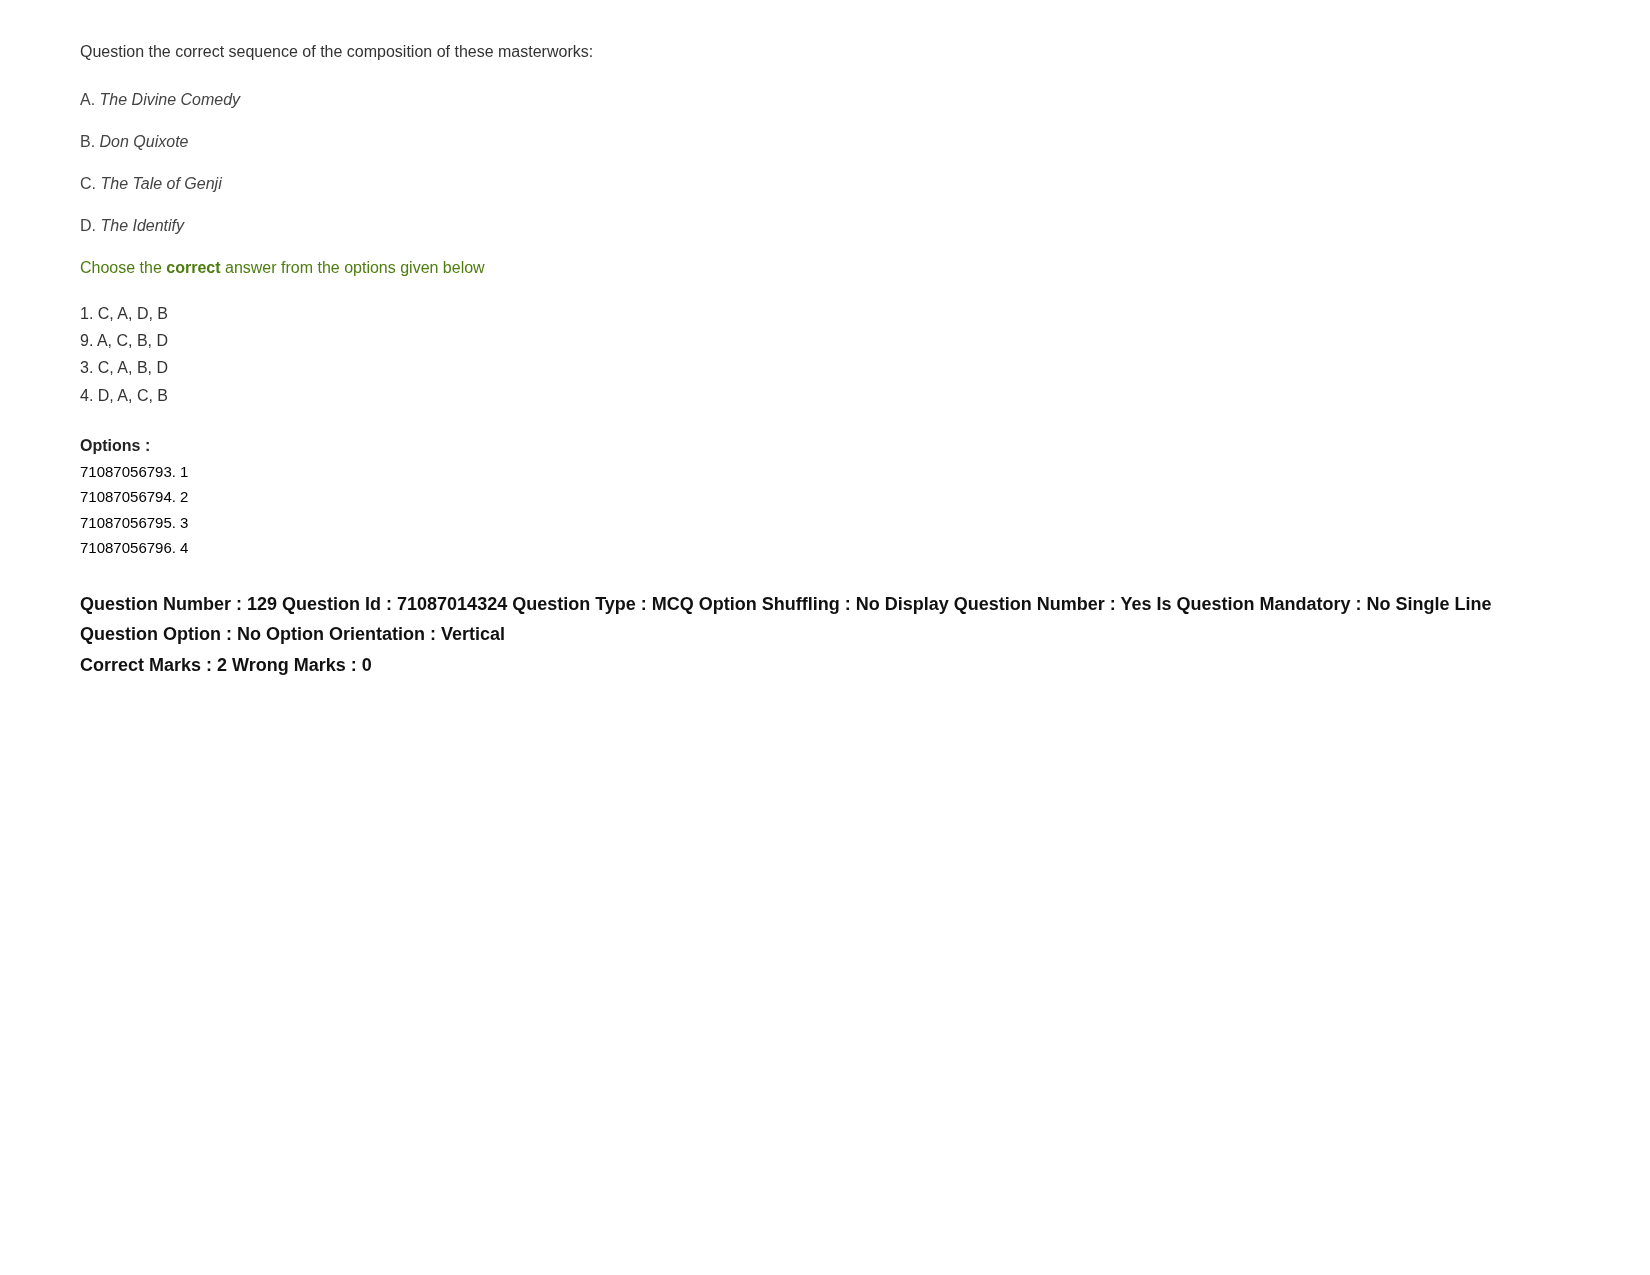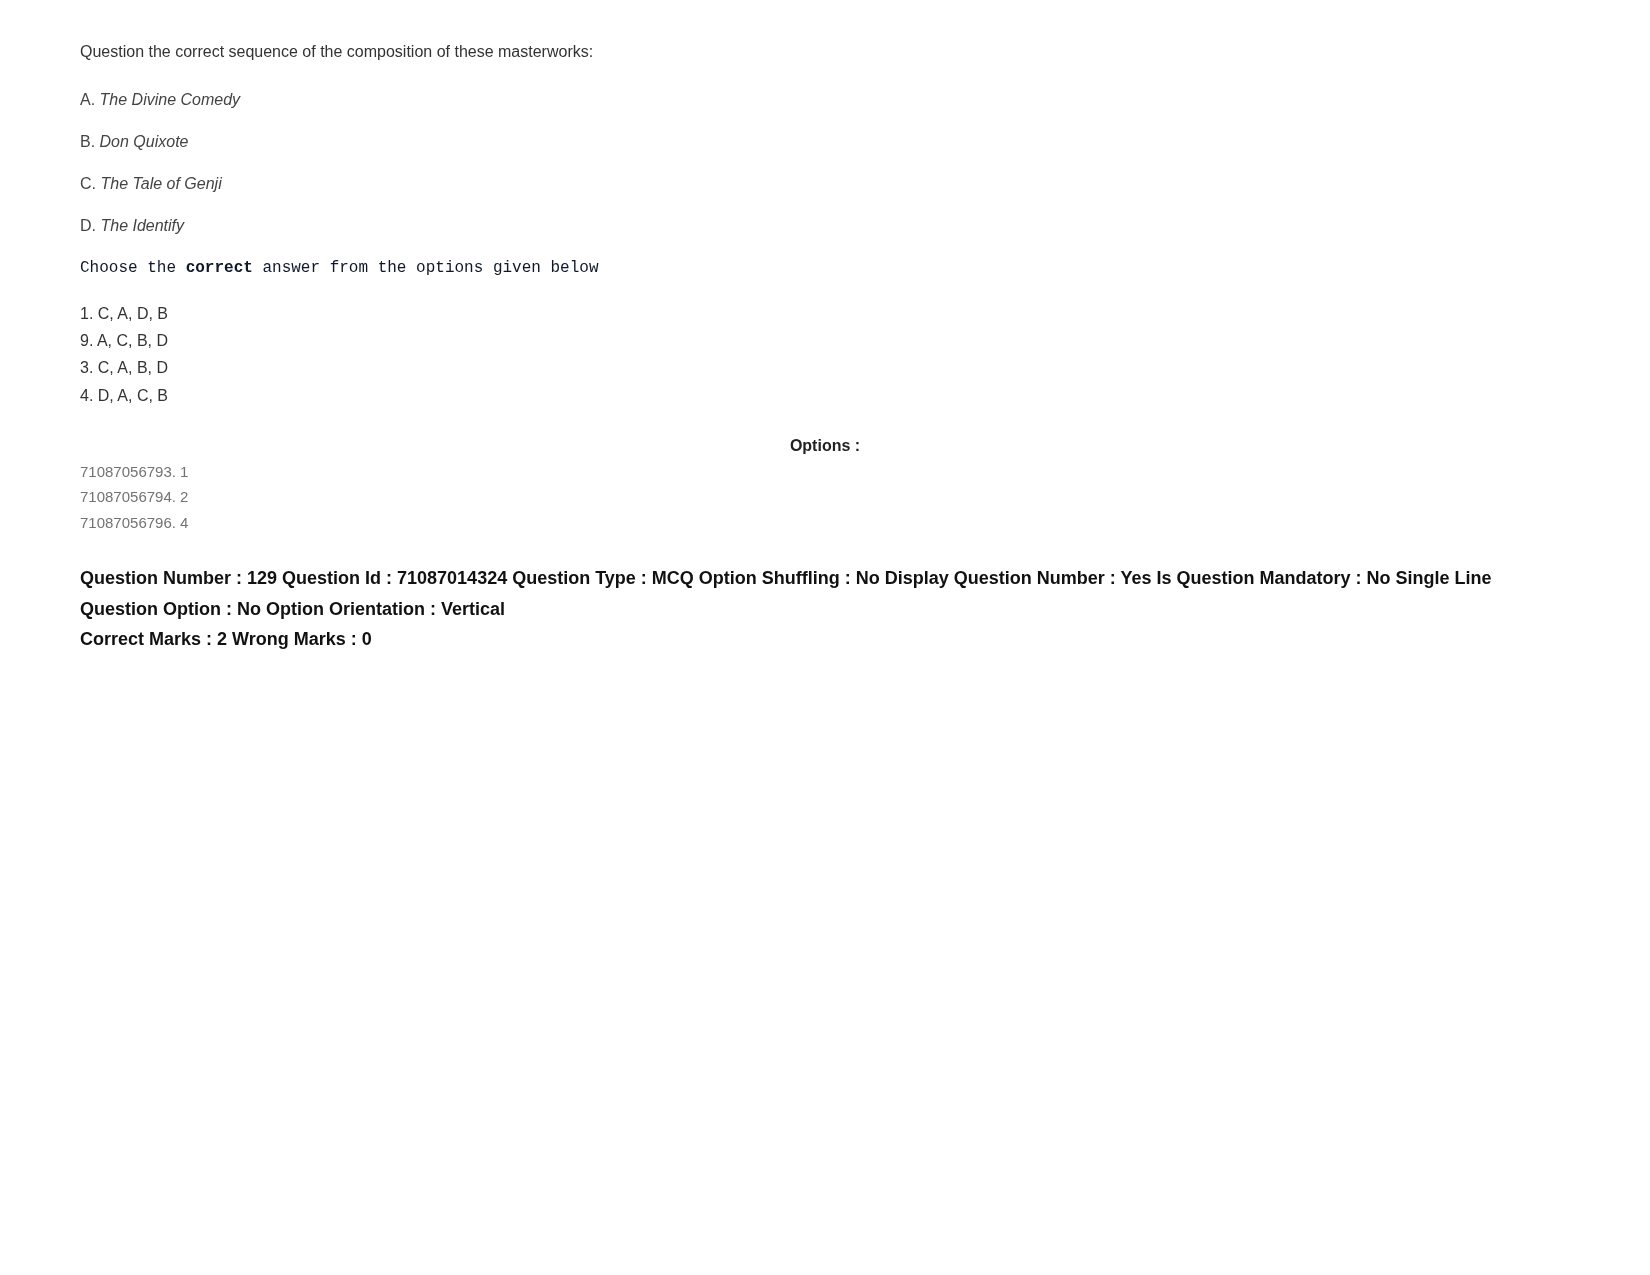--- a/index.html
+++ b/index.html
@@ -27,49 +27,47 @@
       color: #444;
       margin-bottom: 18px;
       line-height: 1.5;
     }
     .option-item em {
       font-style: italic;
       text-align: center;
     }
     .choose-text {
       font-size: 16px;
-      color: #0f172a;
+      color: #4d7c0f;
       margin-bottom: 20px;
       line-height: 1.5;
-      font-family: Liberation Mono, monospace;
     }
     .choose-text strong {
       font-weight: bold;
     }
     .answer-options {
       margin-bottom: 28px;
     }
     .answer-option {
       font-size: 16px;
       color: #333;
       line-height: 1.7;
     }
     .options-section {
       margin-bottom: 28px;
     }
     .options-label {
       font-size: 16px;
       font-weight: bold;
       color: #222;
       margin-bottom: 4px;
-      text-align: center;
     }
     .option-id {
       font-size: 15px;
-      color: #737373;
+      color: #000000;
       line-height: 1.7;
     }
     .meta-info {
       font-size: 18px;
       color: #111;
       font-weight: bold;
       line-height: 1.7;
       margin-top: 20px;
     }
   </style>
@@ -103,20 +101,21 @@
     <div class="answer-option">1. C, A, D, B</div>
     <div class="answer-option">9. A, C, B, D</div>
     <div class="answer-option">3. C, A, B, D</div>
     <div class="answer-option">4. D, A, C, B</div>
   </div>
 
   <div class="options-section">
     <div class="options-label">Options :</div>
     <div class="option-id">71087056793. 1</div>
     <div class="option-id">71087056794. 2</div>
+    <div class="option-id">71087056795. 3</div>
     <div class="option-id">71087056796. 4</div>
   </div>
 
   <div class="meta-info">
     <div>Question Number : 129 Question Id : 71087014324 Question Type : MCQ Option Shuffling : No Display Question Number : Yes Is Question Mandatory : No Single Line Question Option : No Option Orientation : Vertical</div>
     <div>Correct Marks : 2 Wrong Marks : 0</div>
   </div>
 
 </div>
 

